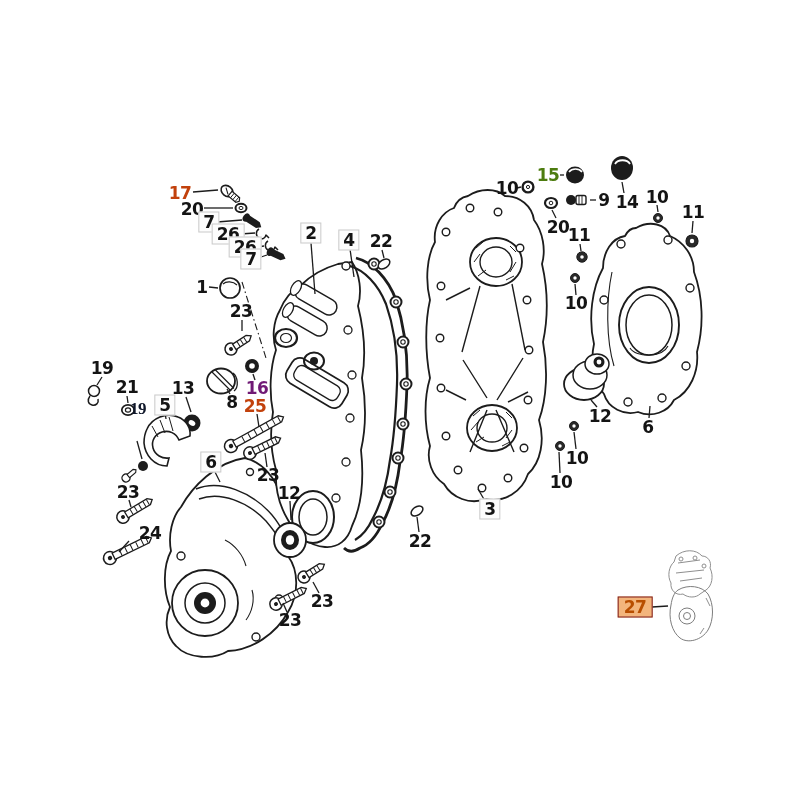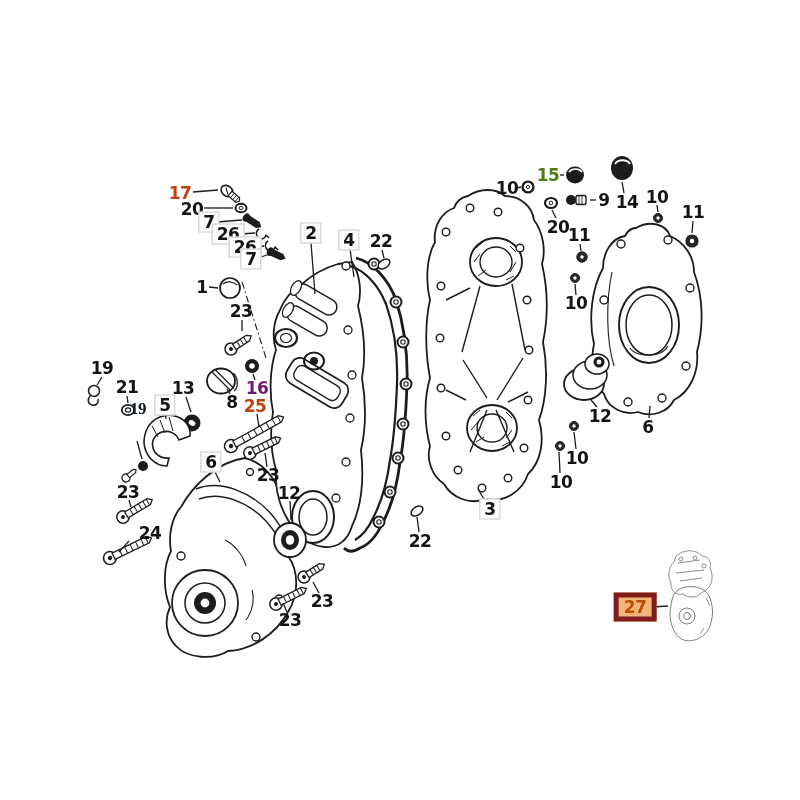--- a/index.html
+++ b/index.html
@@ -8,21 +8,21 @@
   #canvas { position:absolute; left:0; top:0; width:800px; height:800px; }
   svg.layer { position:absolute; left:0; top:0; }
   #callout-layer { position:absolute; left:0; top:0; width:800px; height:800px; }
   .callout {
     position:absolute; transform:translate(-50%,-50%);
     font-weight:bold; font-size:17px; line-height:1; color:#141414;
     letter-spacing:-0.5px; padding:1px 2px; white-space:nowrap;
     cursor:pointer;
   }
   .callout.boxed { border:1px solid #c9c9c9; background:#fdfdfd; padding:1px 4px; }
-  .callout.highlight { padding:1px 5px; border:5px solid #7f1d1d; }
+  .callout.highlight { padding:1px 5px; border:1px solid #7f1d1d; }
 </style>
 </head>
 <body>
 
 <div id="canvas">
 
 <svg class="layer" width="800" height="800" viewBox="0 0 800 800">
   <defs>
     <g id="boltS">
       <circle cx="0" cy="0" r="6" fill="#fff" stroke="#1c1c1c" stroke-width="1.5"></circle>

